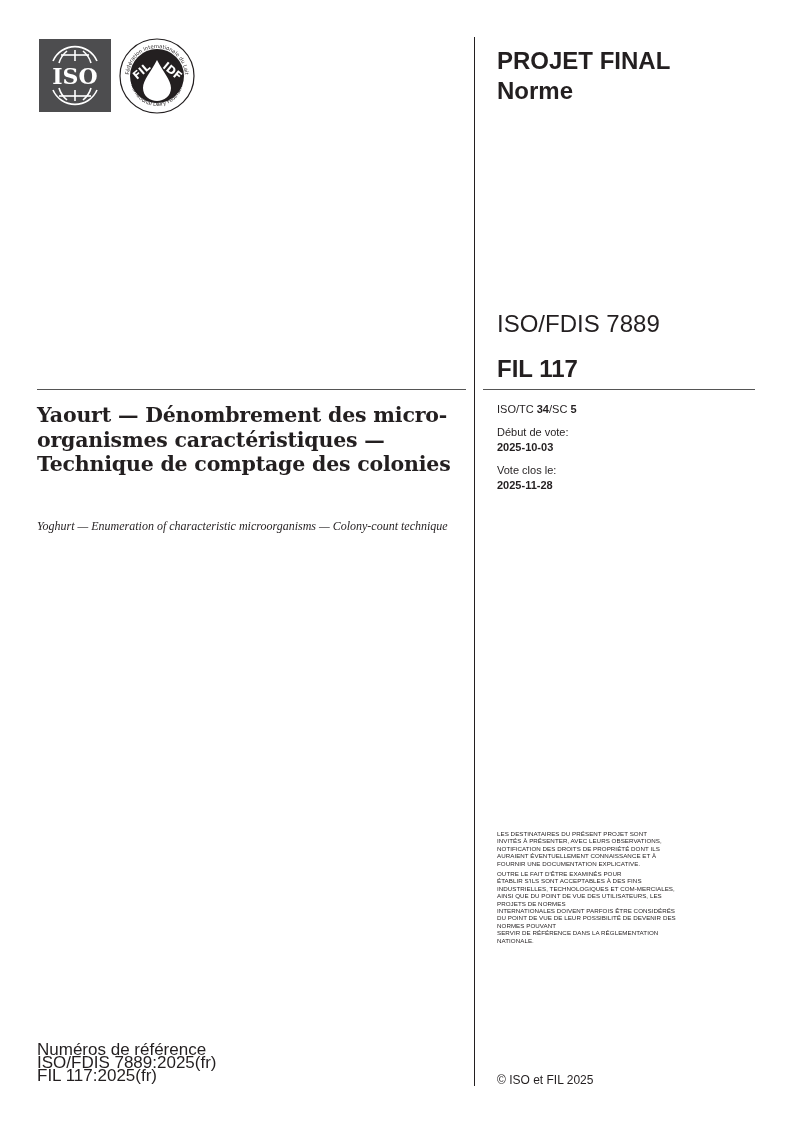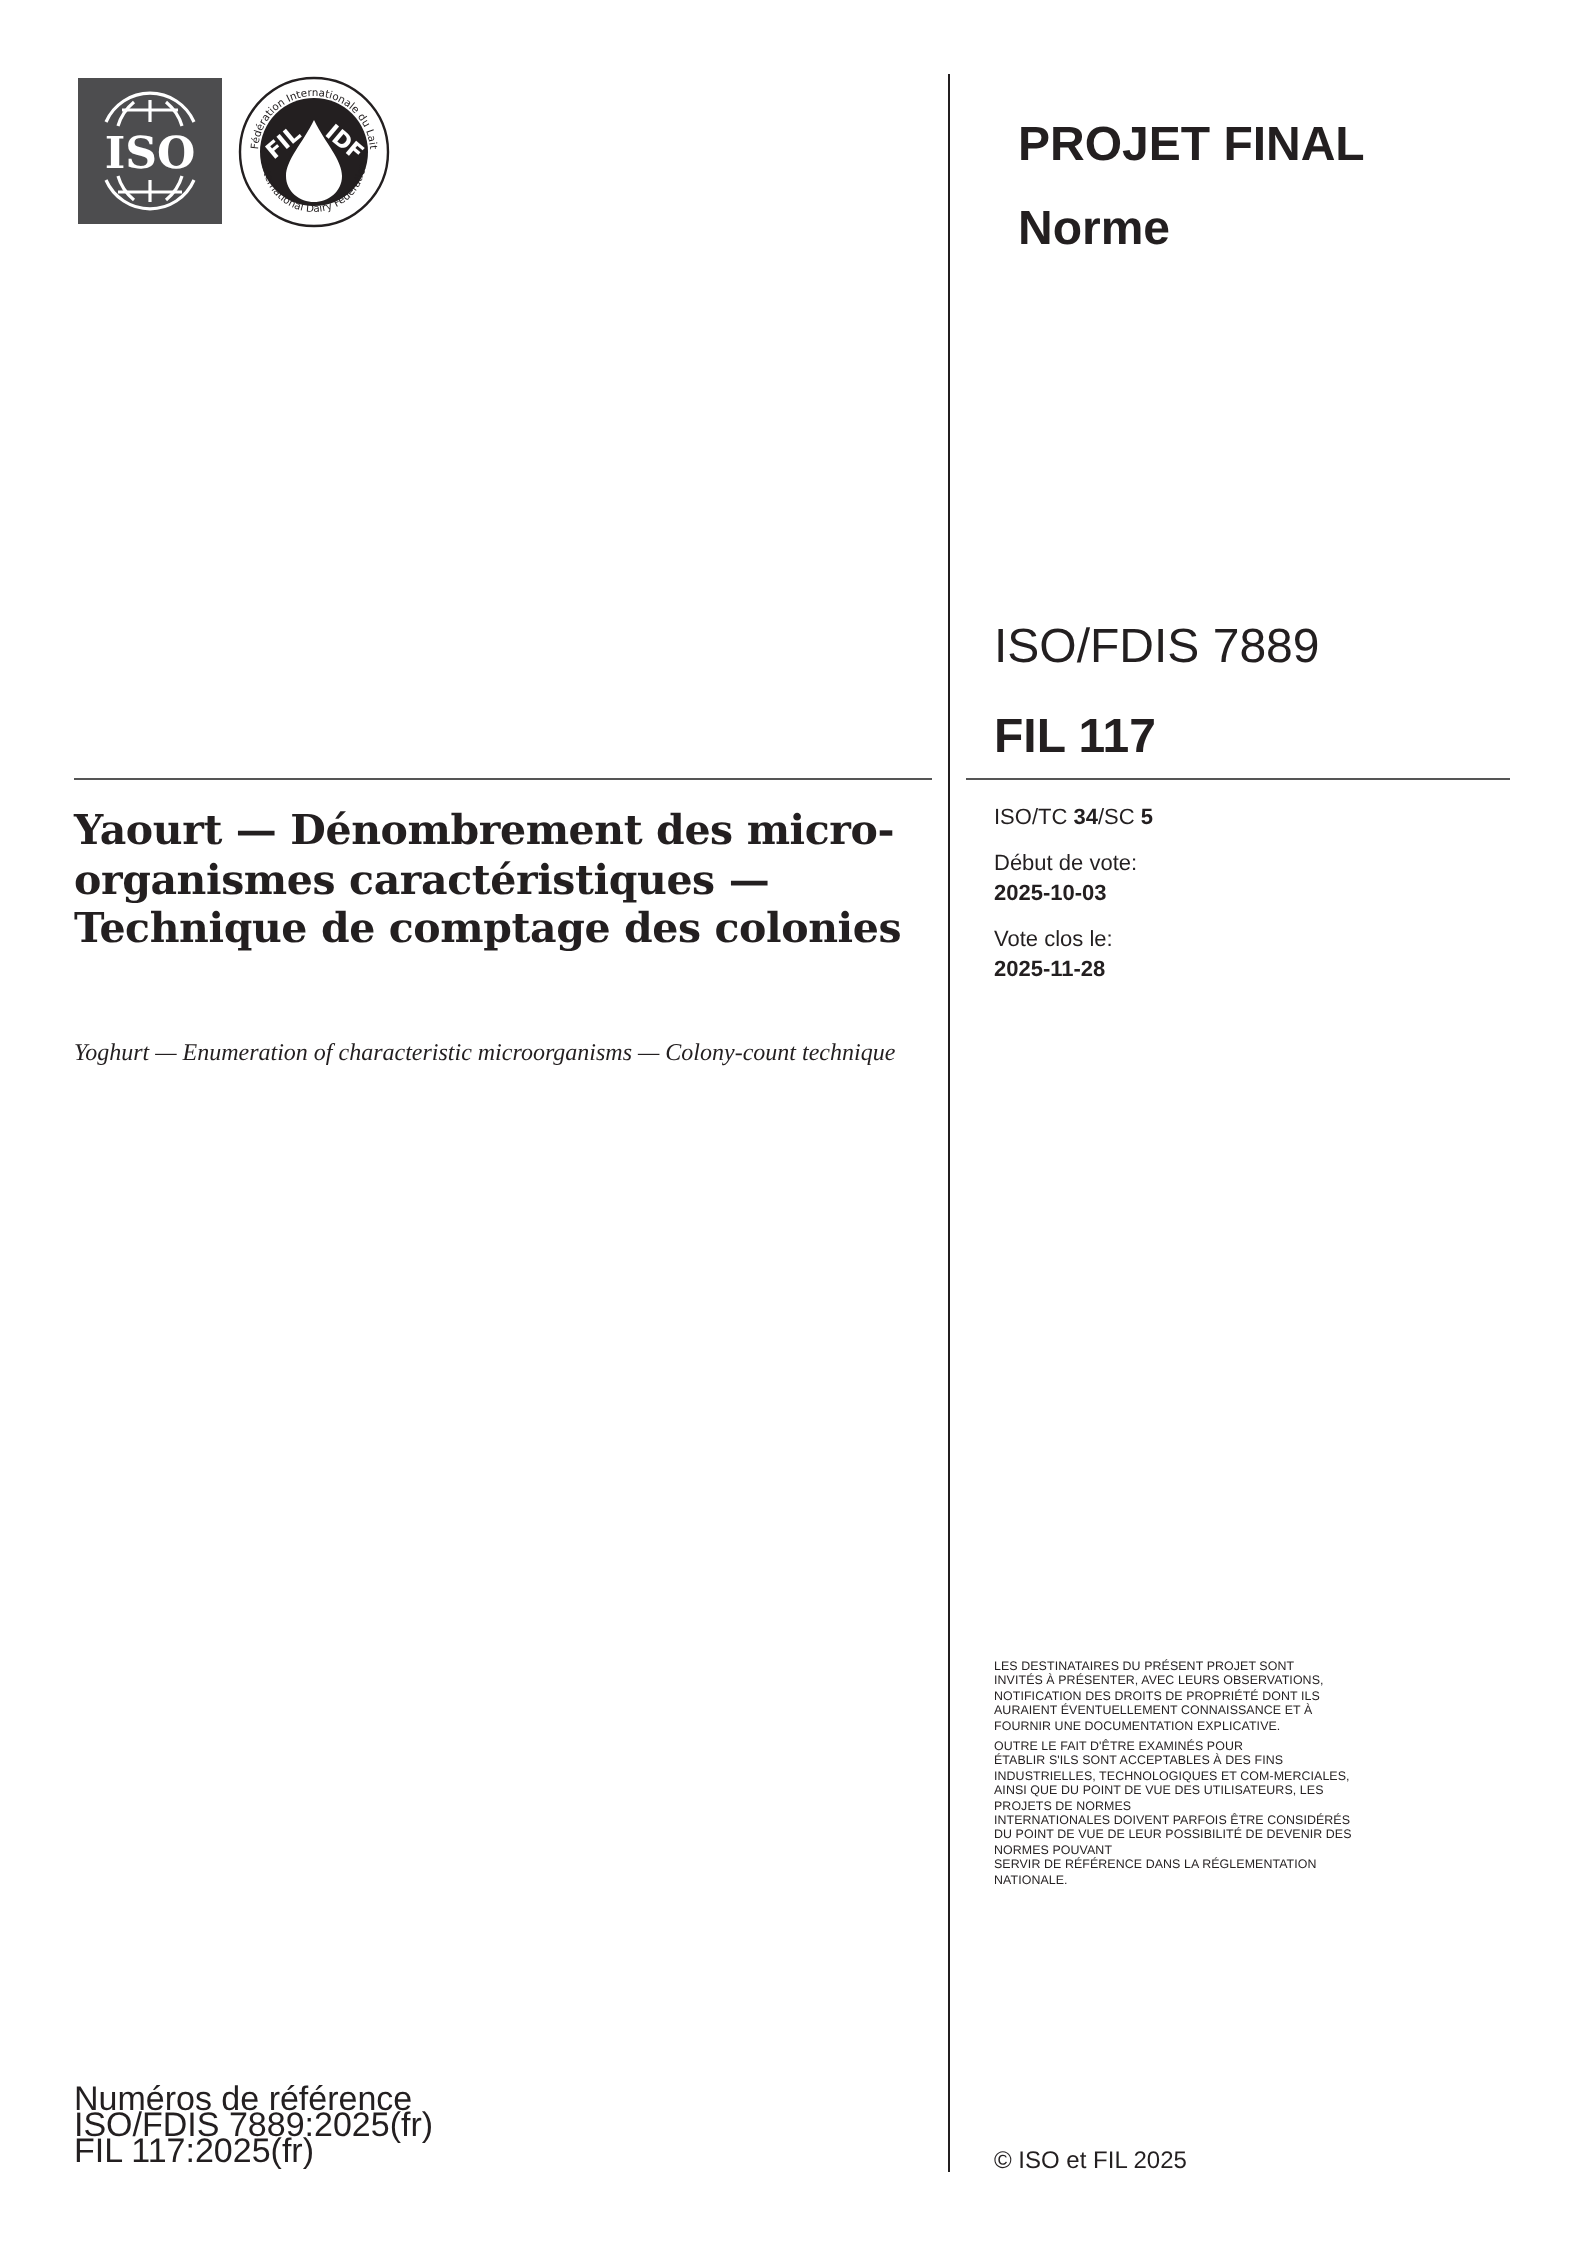--- a/index.html
+++ b/index.html
@@ -10,21 +10,21 @@
     .iso-logo { left: 39px; top: 39px; width: 72px; height: 73px; background: #4d4d4f; }
     .fil-logo { left: 119px; top: 38px; width: 76px; height: 76px; }
 
     
     .vrule { left: 474px; top: 37px; width: 1px; height: 1049px; background: #231f20; }
     .hrule-left { left: 37px; top: 389px; width: 429px; height: 1px; background: #555; }
     .hrule-right { left: 483px; top: 389px; width: 272px; height: 1px; background: #555; }
 
     
     .stage { left: 497px; top: 46px; width: 260px; font-weight: bold; font-size: 24px; line-height: 30px; }
-    .stage div { margin: 12px; }
+    .stage div { margin: 0; }
     .docnum { left: 497px; top: 310px; font-weight: normal; font-size: 24px; line-height: 28px; }
     .filnum { left: 497px; top: 355px; font-weight: bold; font-size: 24px; line-height: 28px; }
 
     
     .title { left: 37px; top: 403px; width: 420px; font-family: "DejaVu Serif", "Liberation Serif", serif; font-weight: bold; font-size: 20.5px; line-height: 24.5px; letter-spacing: -0.2px; }
     .subtitle { left: 37px; top: 518px; width: 420px; font-family: "Liberation Serif", serif; font-style: italic; font-size: 12px; line-height: 16px; }
 
     
     .meta { left: 497px; top: 402px; width: 260px; font-size: 11px; line-height: 15px; }
     .meta .row { margin-bottom: 8px; }

